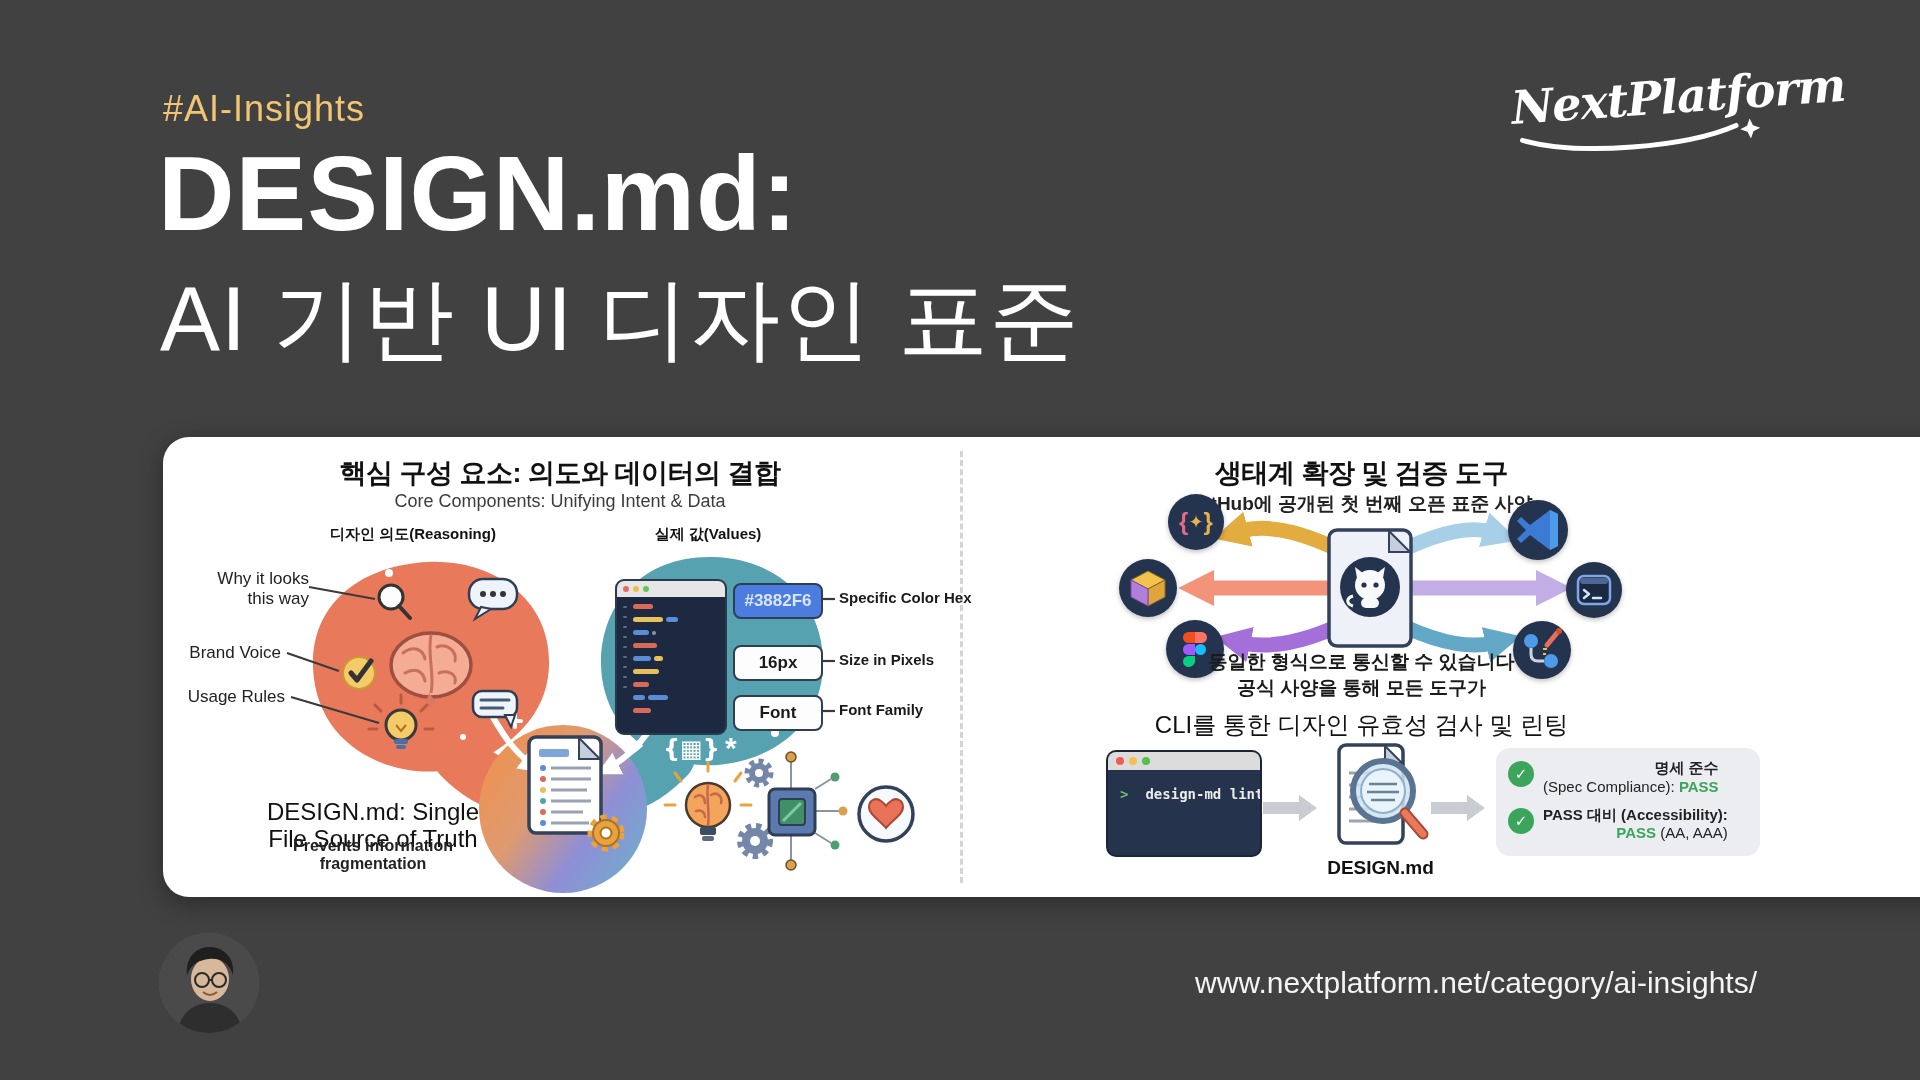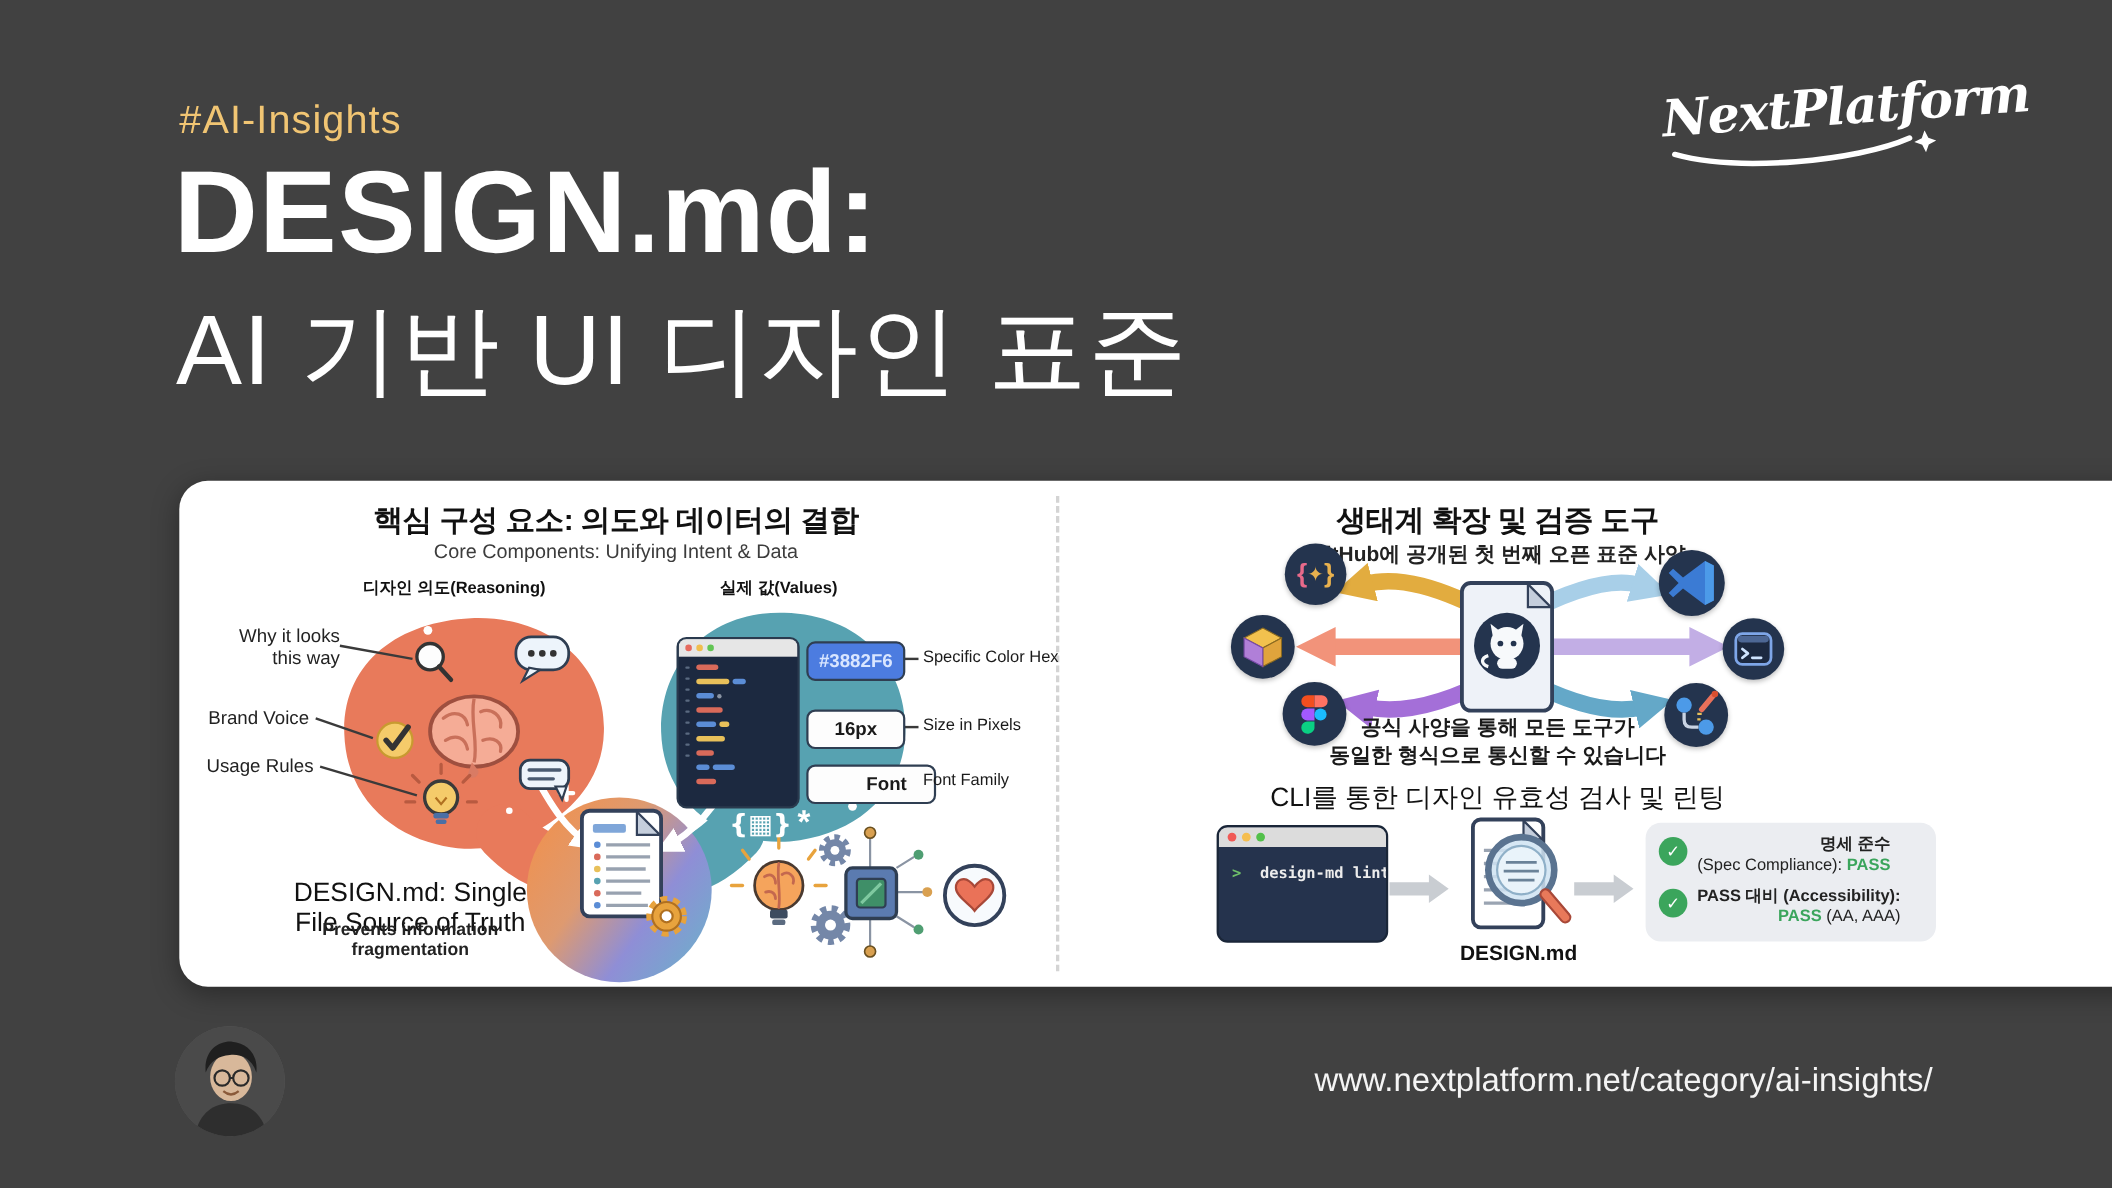--- a/index.html
+++ b/index.html
@@ -44,21 +44,21 @@
   .rows{flex:1;}
   .ed-row{display:flex;gap:3px;margin:0 0 8px 2px;align-items:center;}
   .bar{height:5px;border-radius:2.5px;}
   .b-red{background:#d96a5a;} .b-yel{background:#e8c05a;} .b-blu{background:#5b8dd6;}
   .b-dot{width:4px;height:4px;border-radius:50%;background:#8a94a3;}
   
   .chip{position:absolute;left:570px;width:86px;height:32px;border:2.5px solid #2f3e52;
         border-radius:8px;display:flex;align-items:center;justify-content:center;
         font-weight:700;font-size:17px;background:#fdfdfd;color:#1a1a1a;}
   .chip-blue{background:#4c7ce0;color:#d9e6ff;}
-  .chip-label{position:absolute;left:676px;font-size:15px;color:#1a1a1a;white-space:nowrap;font-weight:400;}
+  .chip-label{position:absolute;left:676px;font-size:15px;color:#1a1a1a;white-space:nowrap;font-weight:700;}
   .braces{position:absolute;left:500px;top:298px;font-size:24px;font-weight:700;color:#fff;
           font-family:"DejaVu Sans",sans-serif;}
   .asterisk{position:absolute;left:562px;top:294px;font-size:30px;font-weight:800;color:#fff;}
   
   .result-title{position:absolute;left:82px;top:342px;width:256px;text-align:center;
                 font-size:24px;font-weight:400;color:#111;line-height:1.12;margin-top:20px;}
   .result-caption{position:absolute;left:82px;top:400px;width:256px;text-align:center;
                   font-size:16px;font-weight:600;color:#222;}
   
   .hub-icon{position:absolute;border-radius:50%;background:#24344e;display:flex;
@@ -329,21 +329,21 @@
               </div>
             <div class="ed-row">
                 <span class="bar b-red" style="width:18px"></span>
               </div>
           </div>
         </div>
       </div>
 
       <div class="chip chip-blue" style="top:146px;">#3882F6</div>
       <div class="chip" style="top:208px;">16px</div>
-      <div class="chip" style="top:258px;padding-left:28px;">Font</div>
+      <div class="chip" style="top:258px;">Font</div>
       <div class="chip-label" style="top:152px;">Specific Color Hex</div>
       <div class="chip-label" style="top:214px;">Size in Pixels</div>
       <div class="chip-label" style="top:264px;">Font Family</div>
 
       <div class="braces">{▦}</div>
       <div class="asterisk">*</div>
 
       <div class="result-title">DESIGN.md: Single File Source of Truth</div>
       <div class="result-caption">Prevents information fragmentation</div>
     </div>
@@ -435,22 +435,22 @@
           <circle cx="18" cy="20" r="7" fill="#4c9ae8"></circle>
           <circle cx="38" cy="40" r="7" fill="#4c9ae8"></circle>
           <path d="M 18,27 L 18,33 Q 18,40 25,40 L 31,40" stroke="#c9d4e4" stroke-width="3" fill="none"></path>
           <line x1="34" y1="24" x2="44" y2="12" stroke="#e8705a" stroke-width="5" stroke-linecap="round"></line>
           <circle cx="46" cy="10" r="3" fill="#d94f30"></circle>
           <path d="M 30,28 h4 M 30,33 h3" stroke="#e8c05a" stroke-width="2"></path>
         </svg>
       </div>
 
       <div class="hub-caption">
+        <div>동일한 형식으로 통신할 수 있습니다</div>
         <div>공식 사양을 통해 모든 도구가</div>
-        <div>동일한 형식으로 통신할 수 있습니다</div>
       </div>
 
       <div class="cli-title">CLI를 통한 디자인 유효성 검사 및 린팅</div>
 
       <div class="terminal">
         <div class="t-bar">
           <span class="dot" style="background:#f05a56"></span>
           <span class="dot" style="background:#f5be4f"></span>
           <span class="dot" style="background:#52c04a"></span>
         </div>

